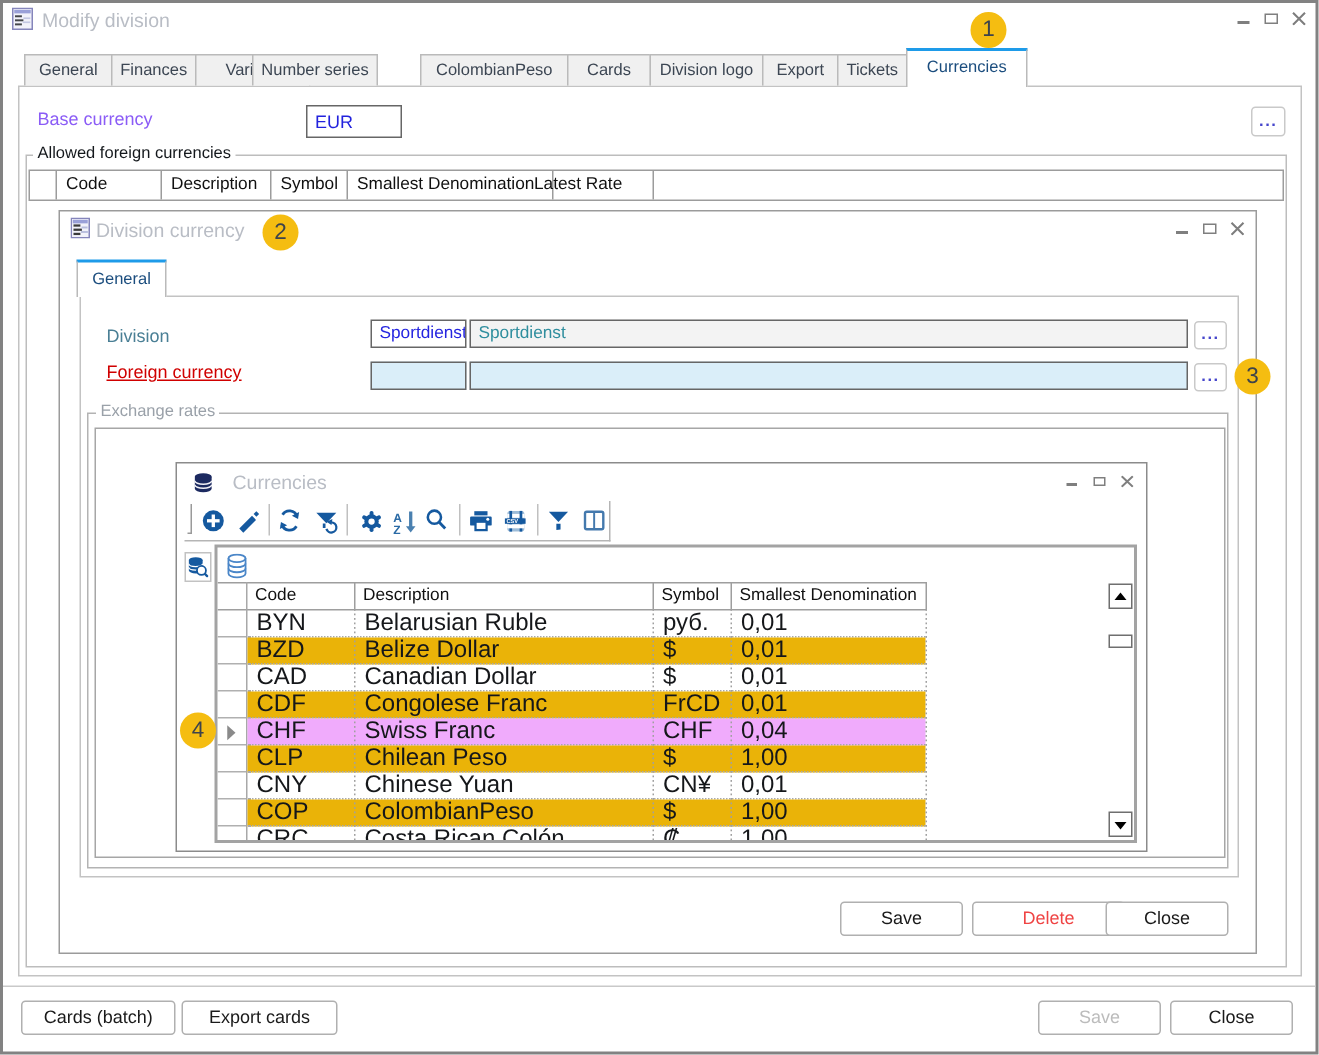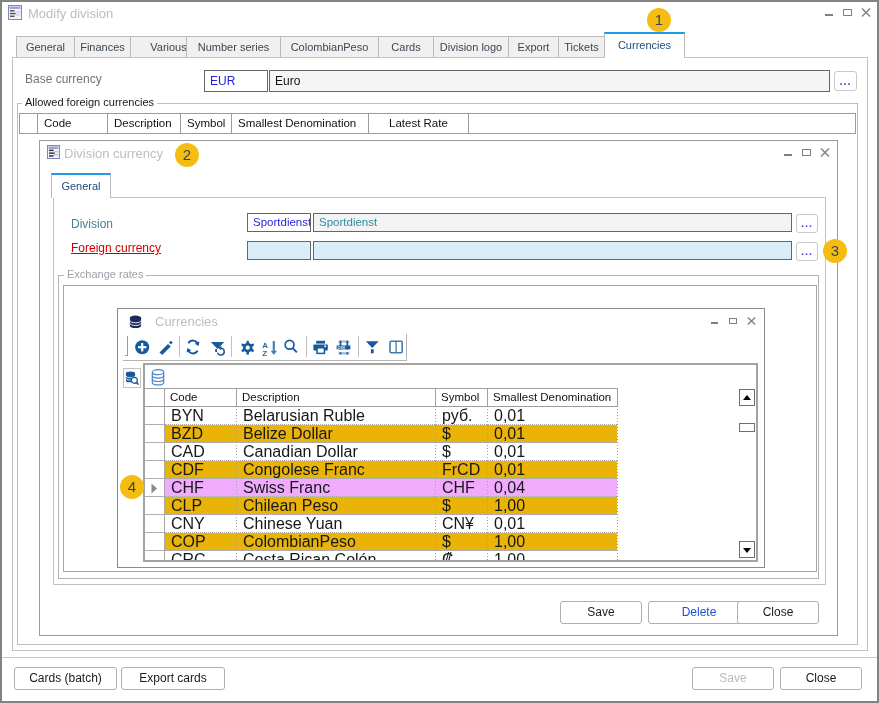--- a/index.html
+++ b/index.html
@@ -71,45 +71,44 @@
   <div class="wctl" style="left:843px;top:9px;width:9px;height:7px;border:1.5px solid #7f7f7f"></div>
   <svg class="wctl" style="left:861px;top:8px" width="10" height="9" viewBox="0 0 10 9">
     <path d="M1 0.5 L9 8.5 M9 0.5 L1 8.5" stroke="#7f7f7f" stroke-width="1.4"></path>
   </svg>
 
   <div class="badge" style="left:647px;top:8px">1</div>
 
   <div class="tab" style="left:16px;width:59px">General</div>
   <div class="tab" style="left:74px;width:57px">Finances</div>
   <div class="tab" style="left:130px;width:77px">Various</div>
-  <div class="tab" style="left:186px;width:95px">Number series</div>
+  <div class="tab" style="left:168px;width:84px">Number series</div>
   <div class="tab" style="left:280px;width:99px">ColombianPeso</div>
   <div class="tab" style="left:378px;width:56px">Cards</div>
   <div class="tab" style="left:433px;width:76px">Division logo</div>
   <div class="tab" style="left:508px;width:51px">Export</div>
   <div class="tab" style="left:558px;width:47px">Tickets</div>
   <div class="tabactive" style="left:604px;top:32px;width:81px;height:26px;line-height:23px">Currencies</div>
 
   <div class="pane" style="left:12px;top:57px;width:856px;height:594px"></div>
 
-  <div class="abs" style="left:25px;top:72px;font-size:12px;color:#737373">Base currency</div>
+  <div class="abs" style="left:25px;top:72px;font-size:12px;color:#8b5cf6">Base currency</div>
   <div class="fld" style="left:204px;top:70px;width:64px;height:22px;color:#2222dd">EUR</div>
-  <div class="fld" style="left:269px;top:70px;width:561px;height:22px;color:#111;background:#f5f5f5">Euro</div>
   <div class="dots-btn" style="left:834px;top:71px;width:23px;height:20px;line-height:18px">...</div>
 
   <div class="gbox" style="left:17px;top:103px;width:841px;height:542px"></div>
   <div class="glabel" style="left:22px;top:96px;color:#14181c">Allowed foreign currencies</div>
 
   <div class="abs" style="left:19px;top:113px;width:837px;height:21px;border:1px solid #9c9c9c;background:#fff"></div>
   <div class="hcell" style="left:20px;top:114px;width:18px;height:19px"></div>
   <div class="hcell" style="left:38px;top:114px;width:70px;height:19px;line-height:19px">Code</div>
   <div class="hcell" style="left:108px;top:114px;width:73px;height:19px;line-height:19px">Description</div>
   <div class="hcell" style="left:181px;top:114px;width:51px;height:19px;line-height:19px">Symbol</div>
   <div class="hcell" style="left:232px;top:114px;width:137px;height:19px;line-height:19px">Smallest Denomination</div>
-  <div class="hcell" style="left:383px;top:114px;width:86px;height:19px;line-height:19px">Latest Rate</div>
+  <div class="hcell" style="left:350px;top:114px;width:86px;height:19px;line-height:19px">Latest Rate</div>
 
   <div class="abs" style="left:2px;top:657px;width:875px;height:1px;background:#c9c9c9"></div>
   <div class="btn" style="left:14px;top:667px;width:103px;height:23px;line-height:21px">Cards (batch)</div>
   <div class="btn" style="left:121px;top:667px;width:104px;height:23px;line-height:21px">Export cards</div>
   <div class="btn" style="left:692px;top:667px;width:82px;height:23px;line-height:21px;color:#bcbcbc">Save</div>
   <div class="btn" style="left:780px;top:667px;width:82px;height:23px;line-height:21px">Close</div>
 
   <div class="abs" id="dlg" style="left:39px;top:140px;width:799px;height:496px;border:1px solid #9b9b9b;background:#fff">
     <svg class="abs" style="left:7px;top:4px" width="13" height="14" viewBox="0 0 13 14">
       <rect x="0.5" y="0.5" width="12" height="13" fill="#f2f2fa" stroke="#8585bb"></rect>
@@ -138,21 +137,21 @@
     <div class="dots-btn" style="left:756px;top:73px;width:22px;height:19px;line-height:16px">...</div>
     <div class="fld" style="left:207px;top:100px;width:64px;height:19px;background:#daeef9"></div>
     <div class="fld" style="left:273px;top:100px;width:479px;height:19px;background:#daeef9"></div>
     <div class="dots-btn" style="left:756px;top:101px;width:22px;height:19px;line-height:16px">...</div>
 
     <div class="gbox" style="left:18px;top:134px;width:761px;height:304px;border-color:#b3b3b3"></div>
     <div class="glabel" style="left:24px;top:127px;color:#9aa1a9">Exchange rates</div>
     <div class="abs" style="left:23px;top:144px;width:754px;height:287px;border:1px solid #a6a6a6;background:#fff"></div>
 
     <div class="btn" style="left:520px;top:460px;width:82px;height:23px;line-height:21px">Save</div>
-    <div class="btn" style="left:608px;top:460px;width:102px;height:23px;line-height:21px;color:#1d4ed8">Delete</div>
+    <div class="btn" style="left:608px;top:460px;width:102px;height:23px;line-height:21px;color:#ef4444">Delete</div>
     <div class="btn" style="left:697px;top:460px;width:82px;height:23px;line-height:21px">Close</div>
   </div>
 
   <div class="badge" style="left:823px;top:239px">3</div>
 
   <div class="abs" id="curwin" style="left:117px;top:308px;width:648px;height:260px;border:1px solid #8b8b8b;background:#fff">
     <svg class="abs" style="left:11px;top:6px" width="13" height="14" viewBox="0 0 13 14">
       <ellipse cx="6.5" cy="2.8" rx="5.6" ry="2.3" fill="#1c2a60"></ellipse>
       <path d="M0.9 2.8 v8 a5.6 2.3 0 0 0 11.2 0 v-8" fill="#1c2a60"></path>
       <path d="M0.9 5.5 a5.6 2.3 0 0 0 11.2 0" fill="none" stroke="#f0f0f6" stroke-width="1"></path>

